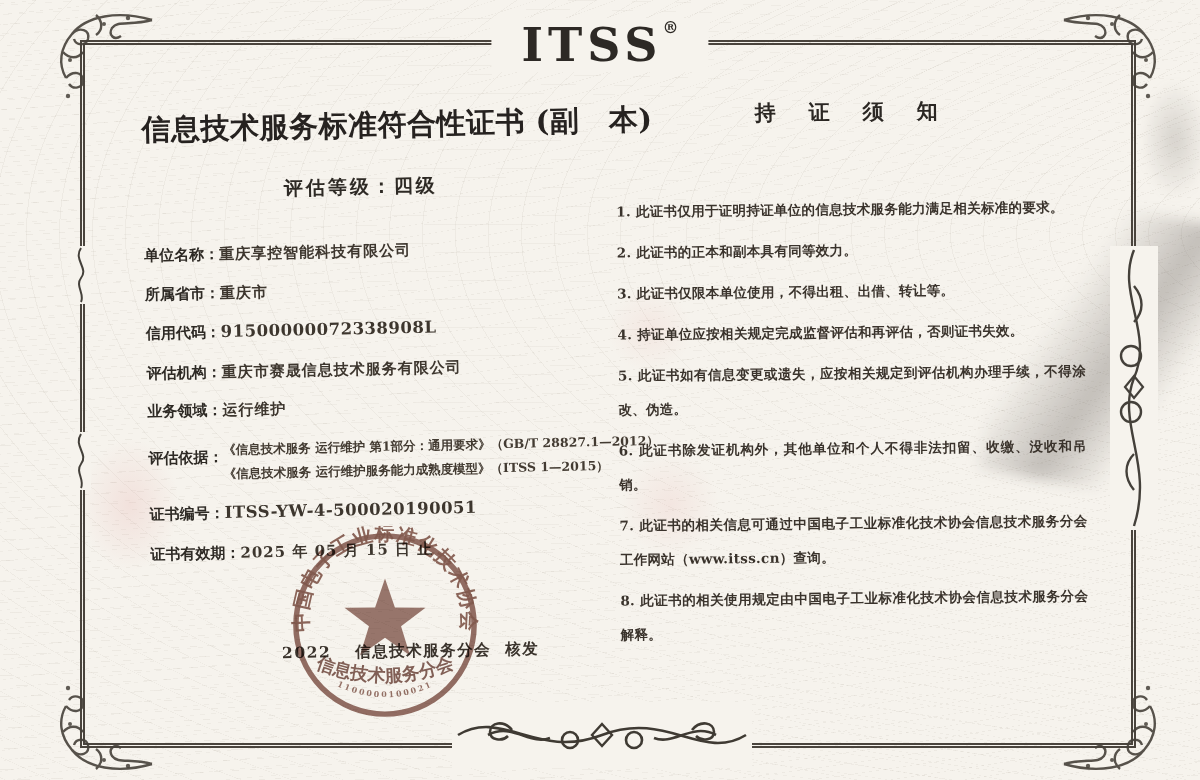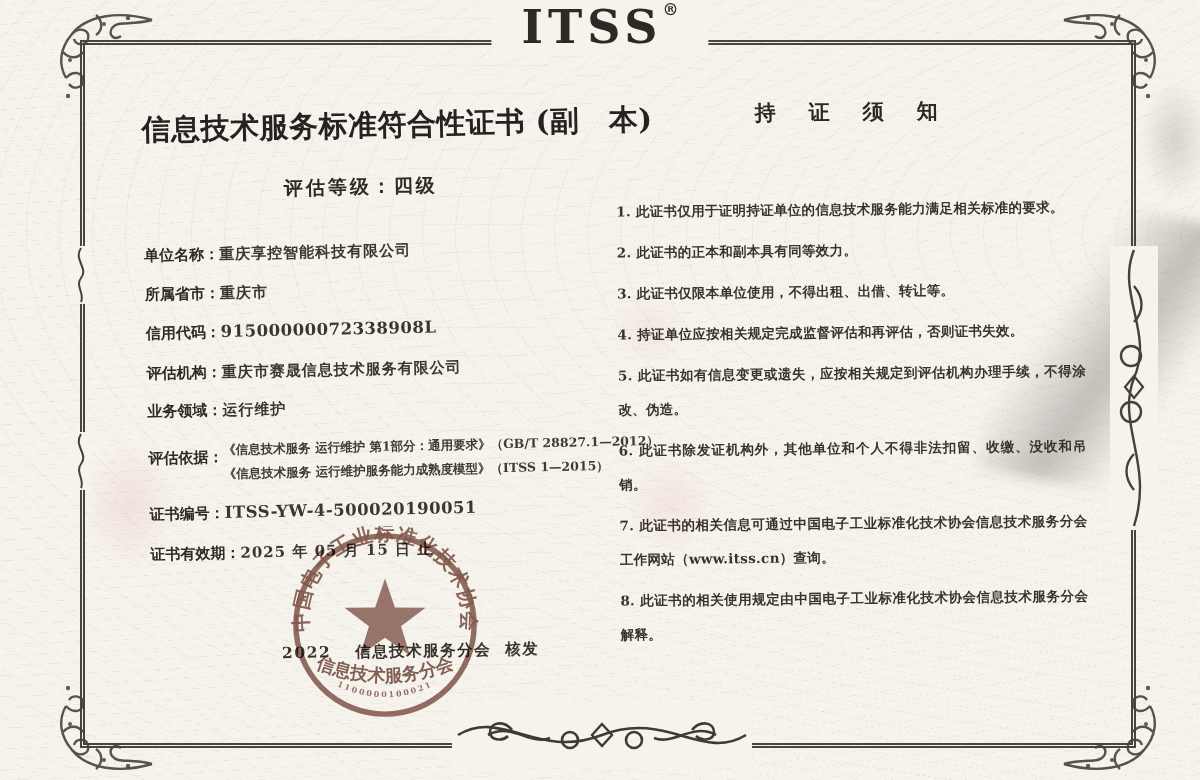--- a/index.html
+++ b/index.html
@@ -27,21 +27,21 @@
     background:linear-gradient(115deg, transparent 28%, rgba(110,104,100,.38) 52%, transparent 72%);
     filter:blur(7px); transform:rotate(10deg); }
   .smudge.gray2{ left:1130px; top:60px; width:90px; height:160px;
     background:radial-gradient(closest-side, rgba(120,114,108,.25), transparent 75%); filter:blur(4px); }
 
   .frame{
     position:absolute; left:80px; top:40px; right:64px; bottom:32px;
     border:5px double #4a443d;
   }
   .brand{
-    position:absolute; left:50%; top:0; transform:translateX(-50%);
+    position:absolute; left:50%; top:18px; transform:translateX(-50%);
     background:#f6f3ed; padding:0 30px; z-index:6;
     font-size:46px; font-weight:900; letter-spacing:5px; color:#2d2925;
   }
   .brand sup{ font-size:16px; font-weight:700; vertical-align:28px; letter-spacing:0; }
 
   .corner{ position:absolute; z-index:5; }
   .corner.tl{ left:56px; top:8px; }
   .corner.tr{ right:40px; top:8px; transform:scaleX(-1); }
   .corner.bl{ left:56px; bottom:4px; transform:scaleY(-1); }
   .corner.br{ right:40px; bottom:4px; transform:scale(-1,-1); }

